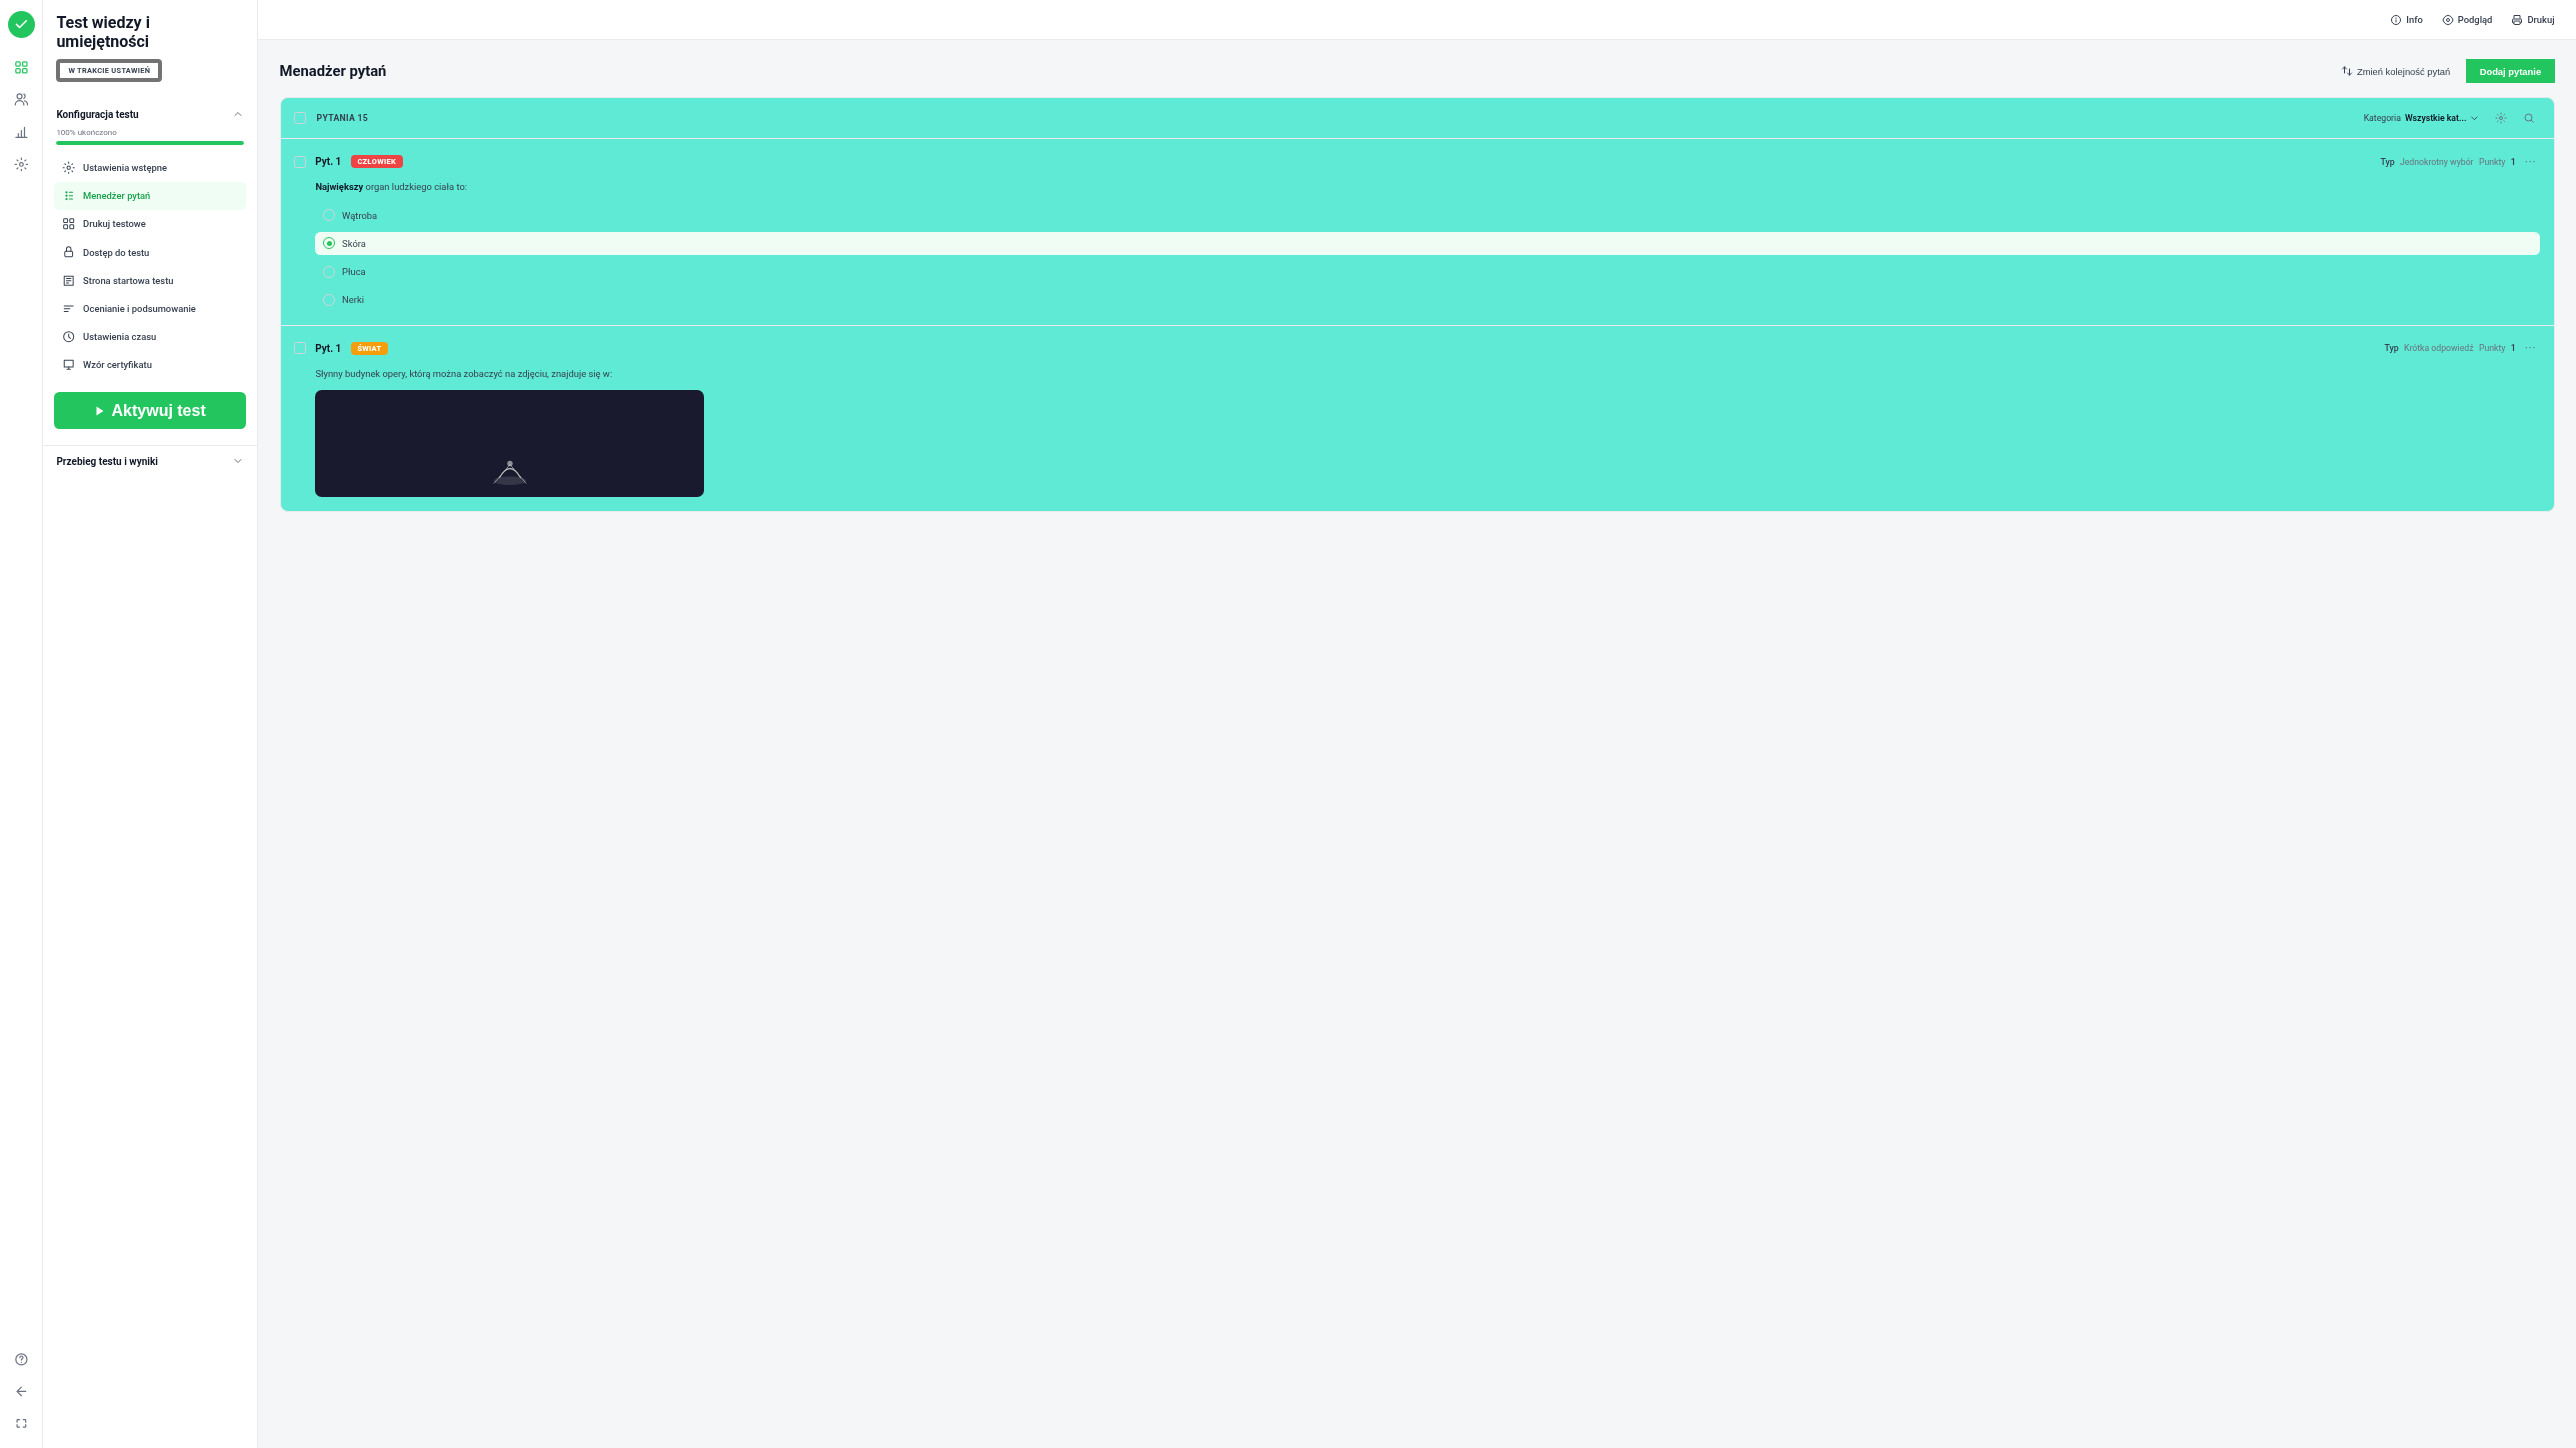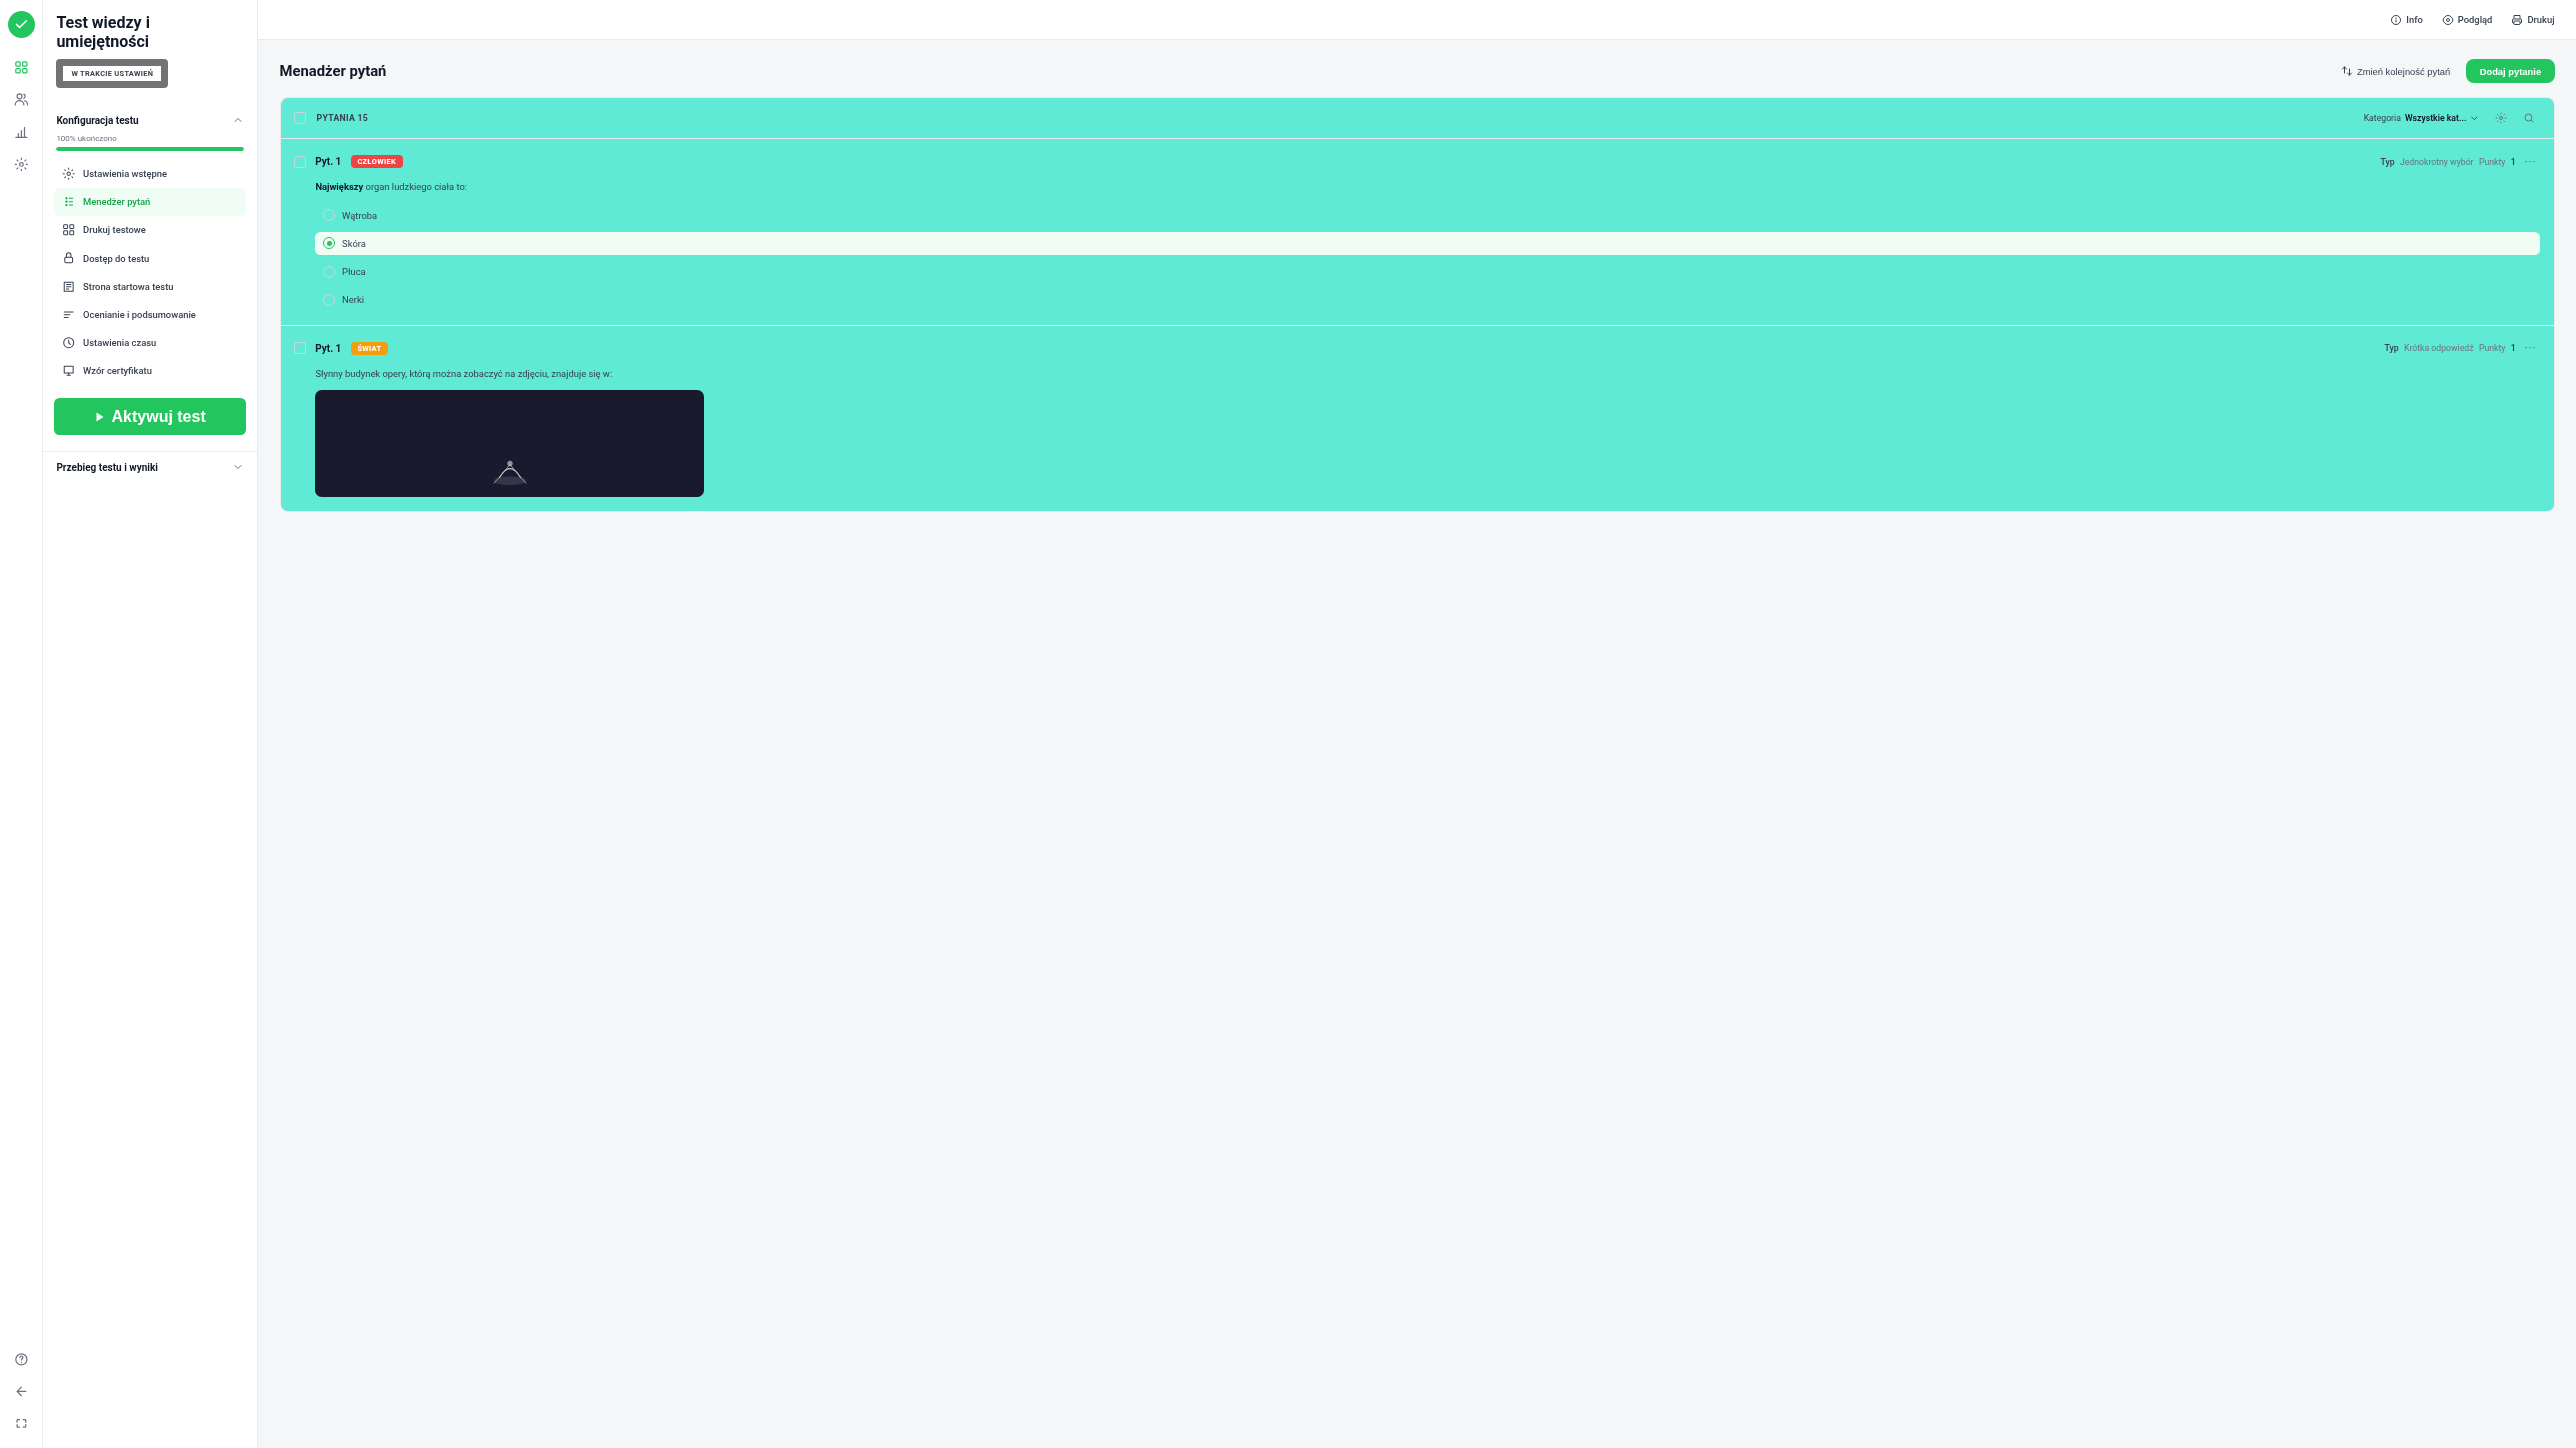--- a/index.html
+++ b/index.html
@@ -53,21 +53,21 @@
     }
     .page-title {
       font-size: 16px;
       font-weight: 700;
       color: #111827;
       margin-bottom: 8px;
     }
     .status-badge {
       display: inline-block;
       padding: 2.7px 8px;
-      border: 7px solid #737373;
+      border: 4px solid #737373;
       border-radius: 4px;
       font-size: 7.4px;
       font-weight: 700;
       color: #374151;
       letter-spacing: 0.3px;
       margin-bottom: 10.7px;
     }
 
     .config-section {
       padding: 0 10.7px;
@@ -202,21 +202,21 @@
       font-weight: 500;
       cursor: pointer;
       background: none;
       border: none;
       padding: 5.4px 8px;
     }
     .add-question-btn {
       background: #22c55e;
       color: #fff;
       border: none;
-      border-radius: 8px;
+      border-radius: 0;
       padding: 6.7px 13.4px;
       font-size: 9.4px;
       font-weight: 700;
       cursor: pointer;
     }
 
     
     .questions-panel {
       background: #5eead4;
       border-radius: 8px;

